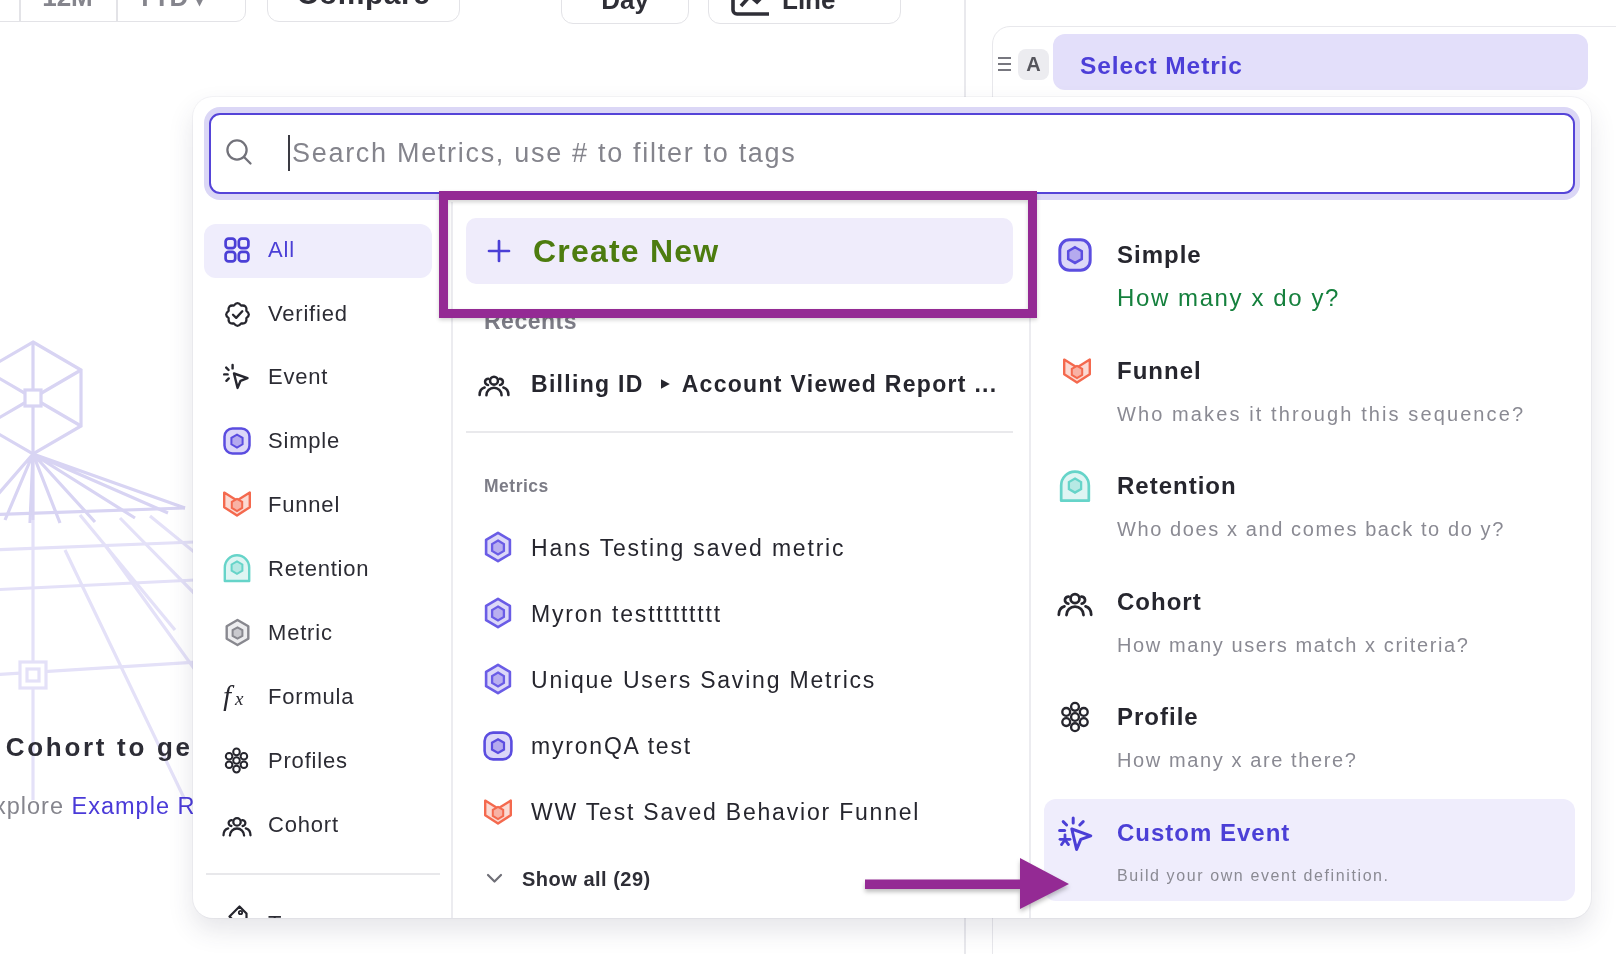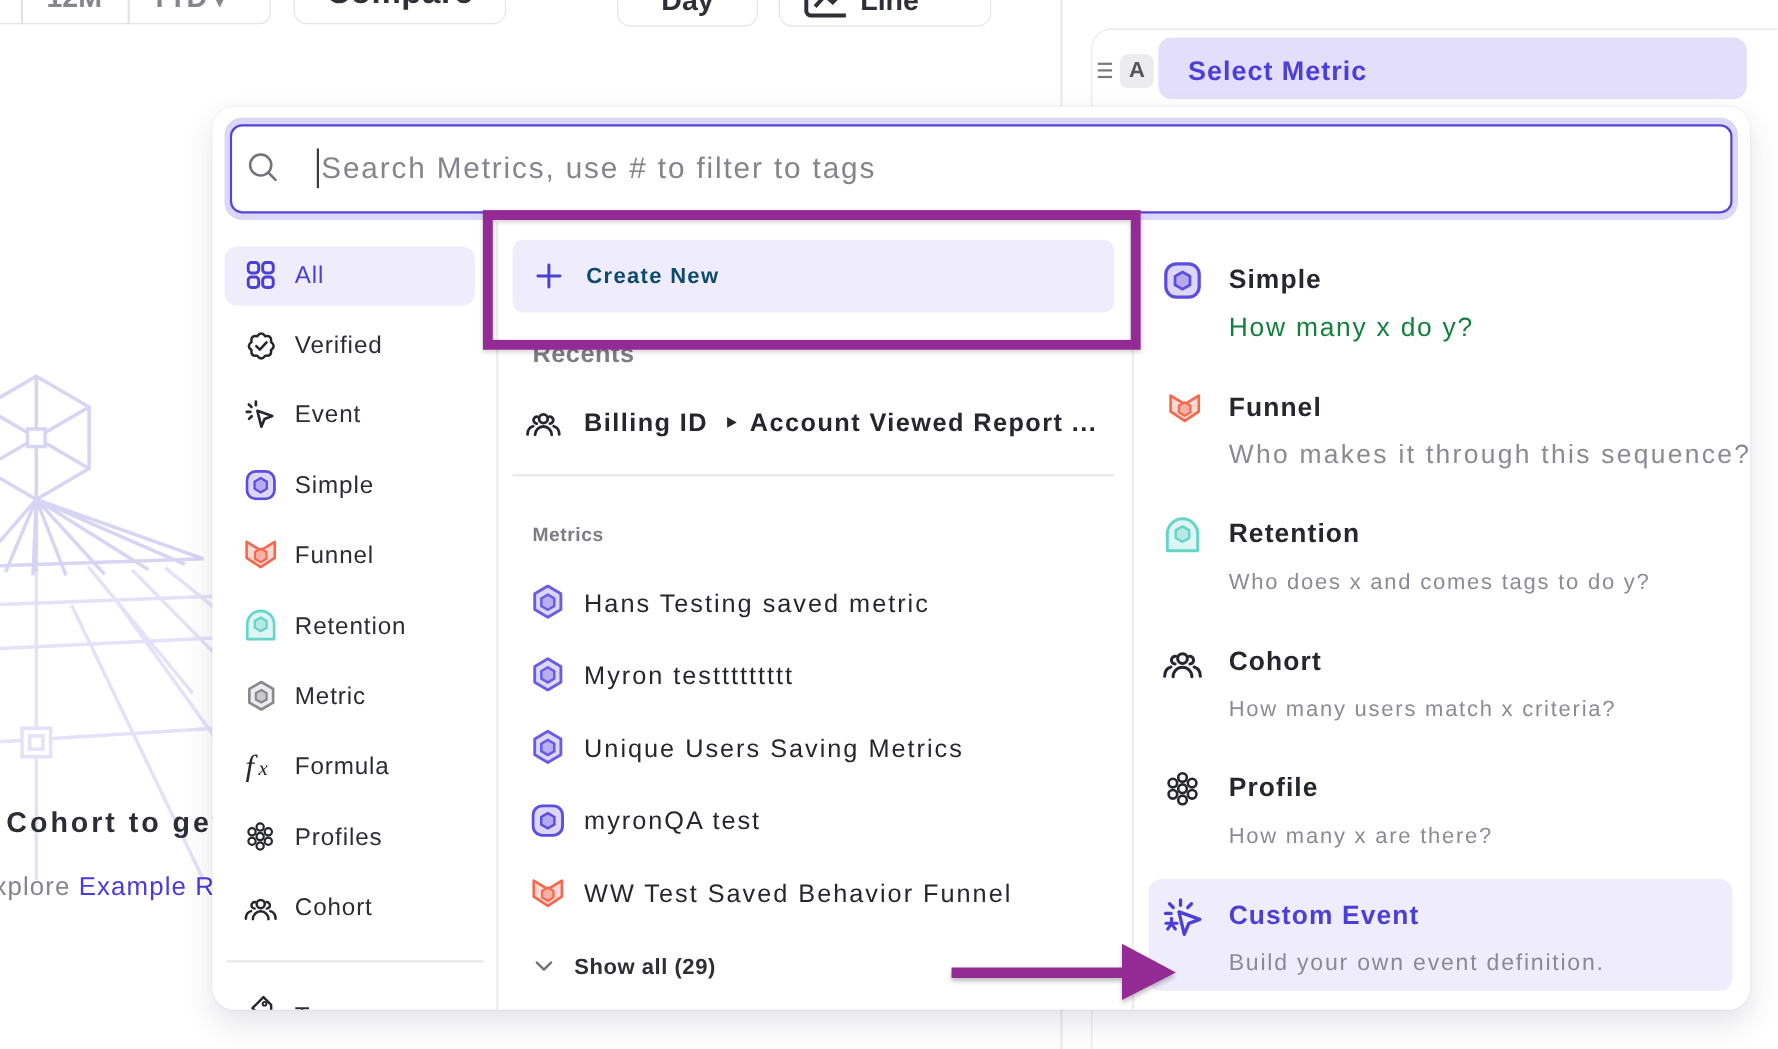--- a/index.html
+++ b/index.html
@@ -166,21 +166,21 @@
     </svg>
     <div class="abs lbl side" style="left:75px;top:812px;color:#2c2c34;">Tags</div>
 
     <div class="abs" style="left:273px;top:121px;width:547px;height:66px;background:#EFECFB;border-radius:10px;"></div>
     <svg class="abs" style="left:294px;top:142px;" width="24" height="24" viewBox="0 0 24 24">
       <g stroke="#4b3fd6" stroke-width="2.7" stroke-linecap="round">
         <line x1="12" y1="2" x2="12" y2="22"></line>
         <line x1="2" y1="12" x2="22" y2="12"></line>
       </g>
     </svg>
-    <div class="abs lbl" style="left:340px;top:139px;font-size:20px;font-weight:600;color:#0c4a6e;letter-spacing:1.2px;">Create New</div>
+    <div class="abs lbl" style="left:340px;top:139px;font-size:32px;font-weight:600;color:#4d7c0f;letter-spacing:1.2px;">Create New</div>
 
     <div class="abs lbl" style="left:291px;top:209px;font-size:23px;font-weight:700;color:#7c7c86;letter-spacing:0.5px;">Recents</div>
 
     <svg class="abs" style="left:285px;top:275px;" width="32" height="25" viewBox="0 0 30 23">
       <g fill="none" stroke="#26262e" stroke-width="2.4" stroke-linecap="round">
         <circle cx="15" cy="7.9" r="3.7"></circle>
         <path d="M7.9,21.6 a7.1,7.1 0 0 1 14.2,0"></path>
         <path d="M9.8,6.1 a2.9,2.9 0 1 0 -0.4,5.9"></path>
         <path d="M1.5,21.3 C1.5,17.7 3.3,15.1 6.2,14.3"></path>
         <path d="M20.2,6.1 a2.9,2.9 0 1 1 0.4,5.9"></path>
@@ -235,28 +235,28 @@
       <path d="M15,8.2 L21,11.7 L21,18.5 L15,22 L9,18.5 L9,11.7 Z" fill="#B5AAEE" stroke="#5b4de0" stroke-width="2.2"></path>
     </svg>
     <div class="abs lbl" style="left:924px;top:143px;font-size:24px;font-weight:600;color:#26262e;letter-spacing:1.0px;">Simple</div>
     <div class="abs lbl" style="left:924px;top:186px;font-size:24px;font-weight:400;color:#15803d;letter-spacing:1.6px;">How many x do y?</div>
 
     <svg class="abs" style="left:869px;top:260px;" width="30" height="28" viewBox="0 0 30 28">
       <path d="M2.2,2.6 L15,10.4 L27.8,2.6 L27.8,17.2 L15,25.6 L2.2,17.2 Z" fill="#FBDAD3" stroke="#F4694E" stroke-width="2.4" stroke-linejoin="round"></path>
       <path d="M15,8.8 L20.2,11.8 L20.2,17.9 L15,21 L9.8,17.9 L9.8,11.8 Z" fill="#F8B2A5" stroke="#F4694E" stroke-width="2"></path>
     </svg>
     <div class="abs lbl" style="left:924px;top:259px;font-size:24px;font-weight:600;color:#26262e;letter-spacing:1.0px;">Funnel</div>
-    <div class="abs lbl" style="left:924px;top:302px;font-size:24px;font-weight:400;color:#8a8a93;letter-spacing:2.1px;">Who makes it through this sequence?</div>
+    <div class="abs lbl" style="left:924px;top:302px;font-size:20px;font-weight:400;color:#8a8a93;letter-spacing:2.1px;">Who makes it through this sequence?</div>
 
     <svg class="abs" style="left:865px;top:372px;" width="34" height="34" viewBox="0 0 30 30">
       <path d="M2.8,28 L2.8,14.5 A12.2,12.2 0 0 1 27.2,14.5 L27.2,28 Z" fill="#DFF5F3" stroke="#66D4C9" stroke-width="2.4" stroke-linejoin="round"></path>
       <path d="M15,8.4 L20.4,11.5 L20.4,17.7 L15,20.8 L9.6,17.7 L9.6,11.5 Z" fill="#B7E9E4" stroke="#66D4C9" stroke-width="2"></path>
     </svg>
     <div class="abs lbl" style="left:924px;top:374px;font-size:24px;font-weight:600;color:#26262e;letter-spacing:1.0px;">Retention</div>
-    <div class="abs lbl" style="left:924px;top:417px;font-size:20px;font-weight:400;color:#8a8a93;letter-spacing:1.6px;">Who does x and comes tags to do y?</div>
+    <div class="abs lbl" style="left:924px;top:417px;font-size:20px;font-weight:400;color:#8a8a93;letter-spacing:1.6px;">Who does x and comes back to do y?</div>
 
     <svg class="abs" style="left:864px;top:492px;" width="36" height="28" viewBox="0 0 30 23">
       <g fill="none" stroke="#26262e" stroke-width="2.3" stroke-linecap="round">
         <circle cx="15" cy="7.9" r="3.7"></circle>
         <path d="M7.9,21.6 a7.1,7.1 0 0 1 14.2,0"></path>
         <path d="M9.8,6.1 a2.9,2.9 0 1 0 -0.4,5.9"></path>
         <path d="M1.5,21.3 C1.5,17.7 3.3,15.1 6.2,14.3"></path>
         <path d="M20.2,6.1 a2.9,2.9 0 1 1 0.4,5.9"></path>
         <path d="M28.5,21.3 C28.5,17.7 26.7,15.1 23.8,14.3"></path>
       </g>
@@ -288,21 +288,21 @@
       </g>
       <path d="M14.8,14 L33.8,20.8 L23.8,24.4 L19.6,34.4 Z" fill="none" stroke="#4b3fd6" stroke-width="3" stroke-linejoin="round"></path>
       <g stroke="#4b3fd6" stroke-width="2.8" stroke-linecap="round">
         <line x1="8" y1="19.8" x2="8" y2="25"></line>
         <line x1="3" y1="24.3" x2="13" y2="24.3"></line>
         <line x1="8" y1="24.8" x2="4.5" y2="29.6"></line>
         <line x1="8" y1="24.8" x2="11.5" y2="29.6"></line>
       </g>
     </svg>
     <div class="abs lbl" style="left:924px;top:721px;font-size:24px;font-weight:600;color:#4b3fd6;letter-spacing:1.0px;">Custom Event</div>
-    <div class="abs lbl" style="left:924px;top:764px;font-size:21px;font-weight:400;color:#8a8a93;letter-spacing:1.6px;">Build your own event definition.</div>
+    <div class="abs lbl" style="left:924px;top:764px;font-size:16px;font-weight:400;color:#8a8a93;letter-spacing:1.6px;">Build your own event definition.</div>
   </div>
 
   <div class="abs" style="left:439px;top:191px;width:598px;height:127px;border:9.5px solid #942A94;box-shadow:0 2px 4px rgba(0,0,0,0.18), inset 0 2px 4px rgba(0,0,0,0.18);"></div>
 
   <svg class="abs" style="left:858px;top:848px;filter:drop-shadow(0 3px 2px rgba(0,0,0,0.25));" width="216" height="66" viewBox="0 0 216 66">
     <path d="M7,31.5 L162,31.5 L162,10 L211,36 L162,61 L162,41 L7,41 Z" fill="#942A94"></path>
   </svg>
 </div>
 
 </body></html>

